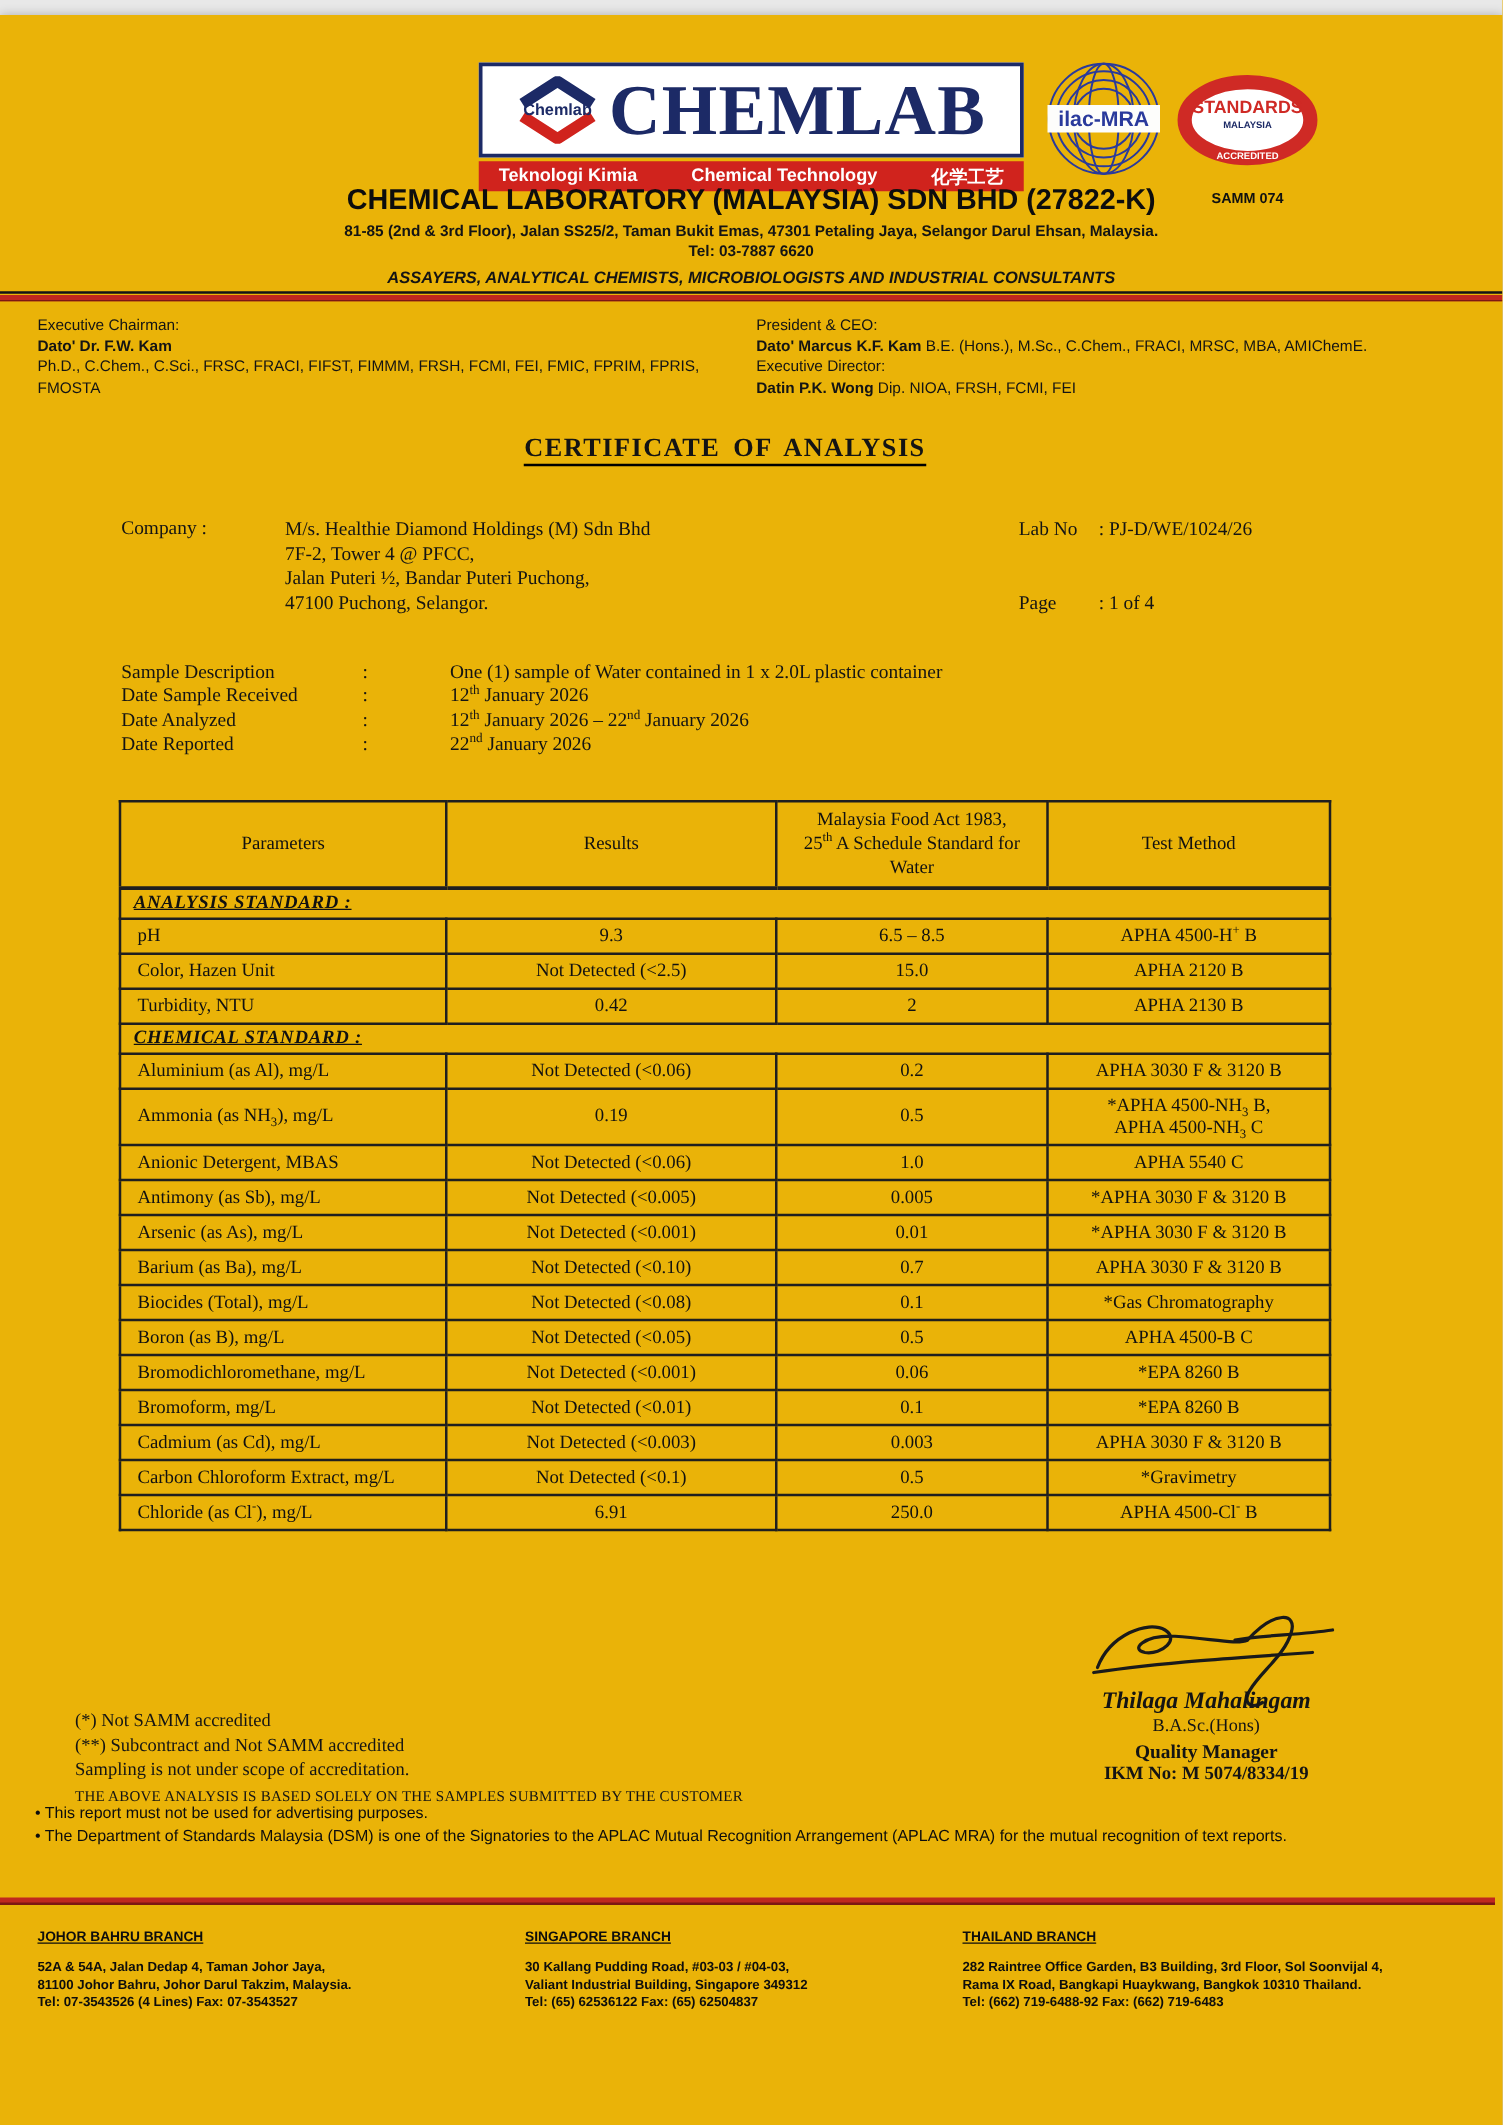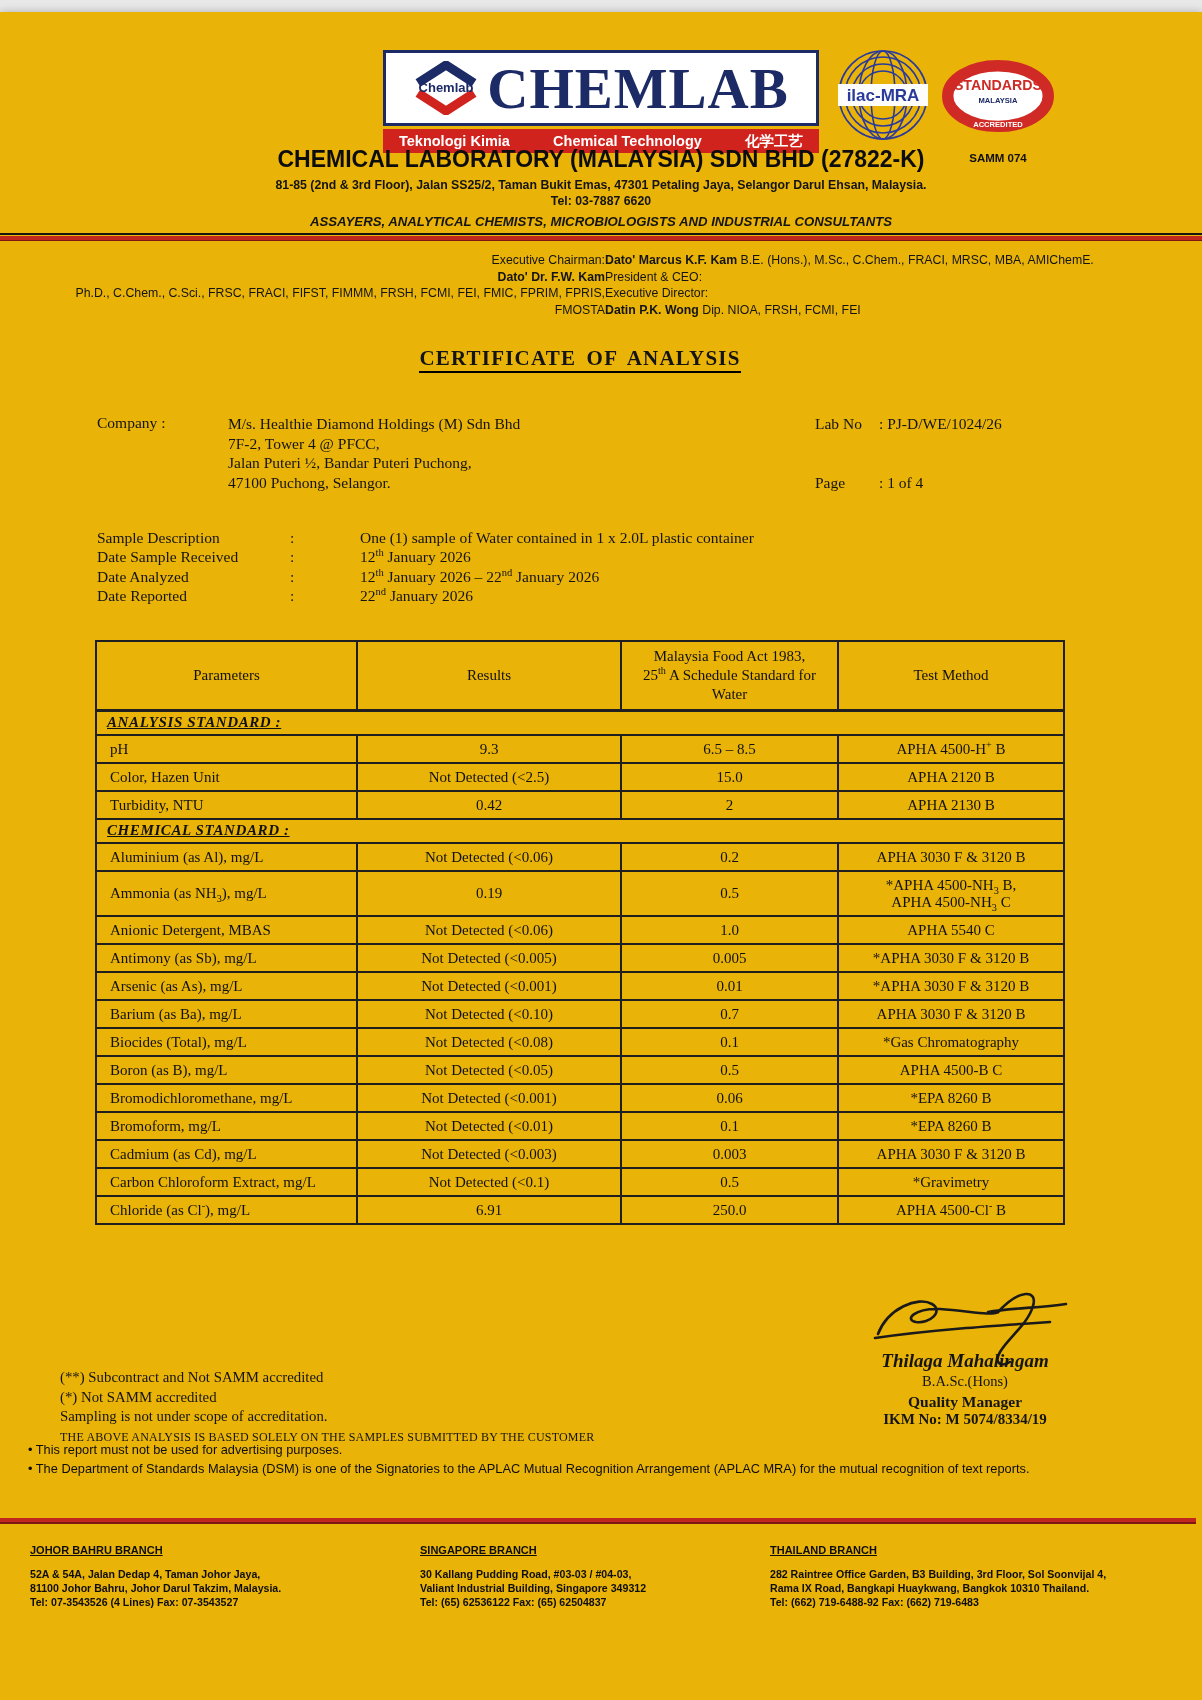--- a/index.html
+++ b/index.html
@@ -44,21 +44,21 @@
   .lh-name{ font-size:23px; font-weight:bold; color:#0d0d0d; }
   .lh-address{ font-size:12.3px; font-weight:bold; margin-top:5px; }
   .lh-tel{ font-size:12.3px; font-weight:bold; margin-top:2px; }
   .lh-email{ font-size:12.6px; font-weight:bold; text-decoration:underline; margin-top:3px; display:inline-block; }
   .lh-descriptor{ font-size:13.2px; font-weight:bold; font-style:italic; margin-top:6px; }
   .rule-black{ height:2px; background:#151515; margin-top:4px; }
   .rule-red{ height:5px; background:#c0281e; margin-top:1px; border-bottom:1px solid #7e1713;}
 
   
   .officers{ position:absolute; left:30px; top:240px; width:1145px; display:flex; font:12.3px "Liberation Sans", sans-serif; line-height:16.5px; }
-  .officer-left{ flex:0 0 575px;text-align:right; }
+  .officer-left{ flex:0 0 575px; }
   .officer-right{ flex:1; }
   .bold{ font-weight:bold; }
 
   
   .doc-title{ position:absolute; left:0; top:334px; width:1160px; text-align:center; }
   .doc-title span{
     font:bold 21px "Liberation Serif", serif; letter-spacing:1.2px; word-spacing:4px;
     border-bottom:2px solid #000; padding-bottom:1px;
   }
 
@@ -162,25 +162,25 @@
     <div class="rule-red"></div>
   </div>
 
   <div class="officers">
     <div class="officer-left">
       <div>Executive Chairman:</div>
       <div class="bold">Dato' Dr. F.W. Kam</div>
       <div>Ph.D., C.Chem., C.Sci., FRSC, FRACI, FIFST, FIMMM, FRSH, FCMI, FEI, FMIC, FPRIM, FPRIS, FMOSTA</div>
     </div>
     <div class="officer-right">
+      <div>President &amp; CEO:</div>
       <div>
         <span class="bold">Dato' Marcus K.F. Kam</span>
         <span>B.E. (Hons.), M.Sc., C.Chem., FRACI, MRSC, MBA, AMIChemE.</span>
       </div>
-      <div>President &amp; CEO:</div>
       <div>Executive Director:</div>
       <div>
         <span class="bold">Datin P.K. Wong</span>
         <span>Dip. NIOA, FRSH, FCMI, FEI</span>
       </div>
     </div>
   </div>
 
   <div class="doc-title">
     <span>CERTIFICATE OF ANALYSIS</span>
@@ -359,22 +359,22 @@
         <path d="M5,60 C60,52 120,48 180,44"></path>
       </g>
     </svg>
     <div class="sig-name">Thilaga Mahalingam</div>
     <div class="sig-degree">B.A.Sc.(Hons)</div>
     <div class="sig-role">Quality Manager</div>
     <div class="sig-ikm">IKM No: M 5074/8334/19</div>
   </div>
 
   <div class="footnotes">
+      <div>(*) Not SAMM accredited</div>
       <div>(**) Subcontract and Not SAMM accredited</div>
-      <div>(*) Not SAMM accredited</div>
       <div>Sampling is not under scope of accreditation.</div>
       <div class="analysis-note">THE ABOVE ANALYSIS IS BASED SOLELY ON THE SAMPLES SUBMITTED BY THE CUSTOMER</div>
     </div>
 
   <div class="bullets">
       <div>• This report must not be used for advertising purposes.</div>
       <div>• The Department of Standards Malaysia (DSM) is one of the Signatories to the APLAC Mutual Recognition Arrangement (APLAC MRA) for the mutual recognition of text reports.</div>
     </div>
 
   <div class="bottom-rule"></div>

